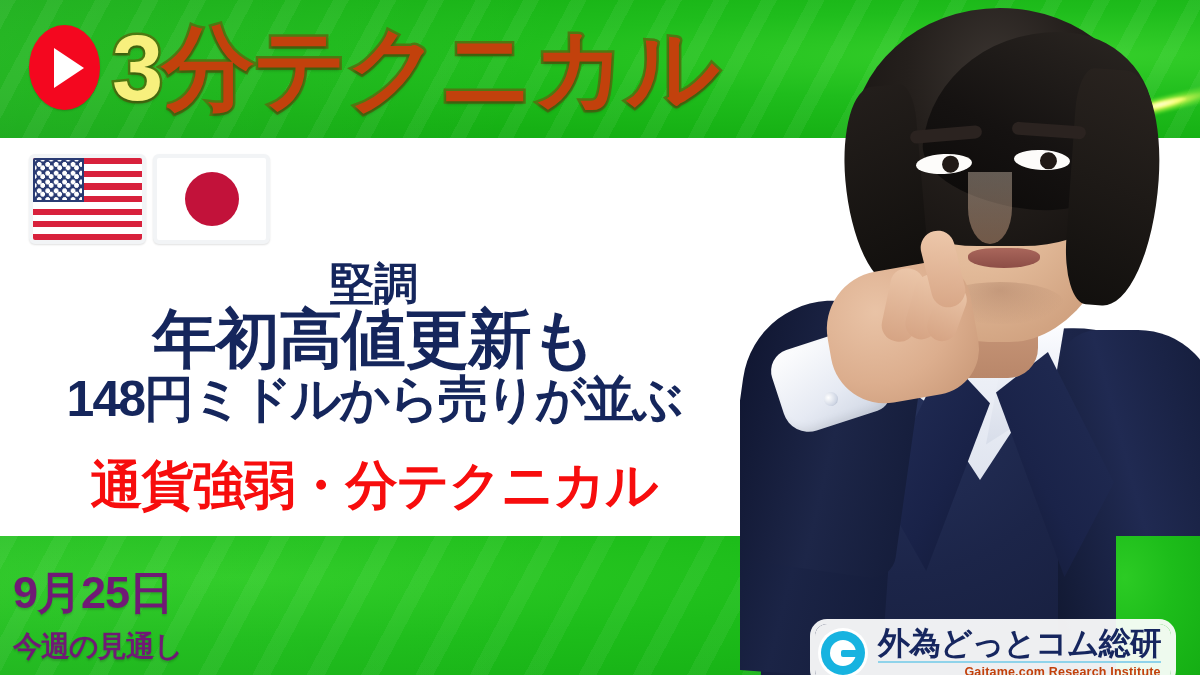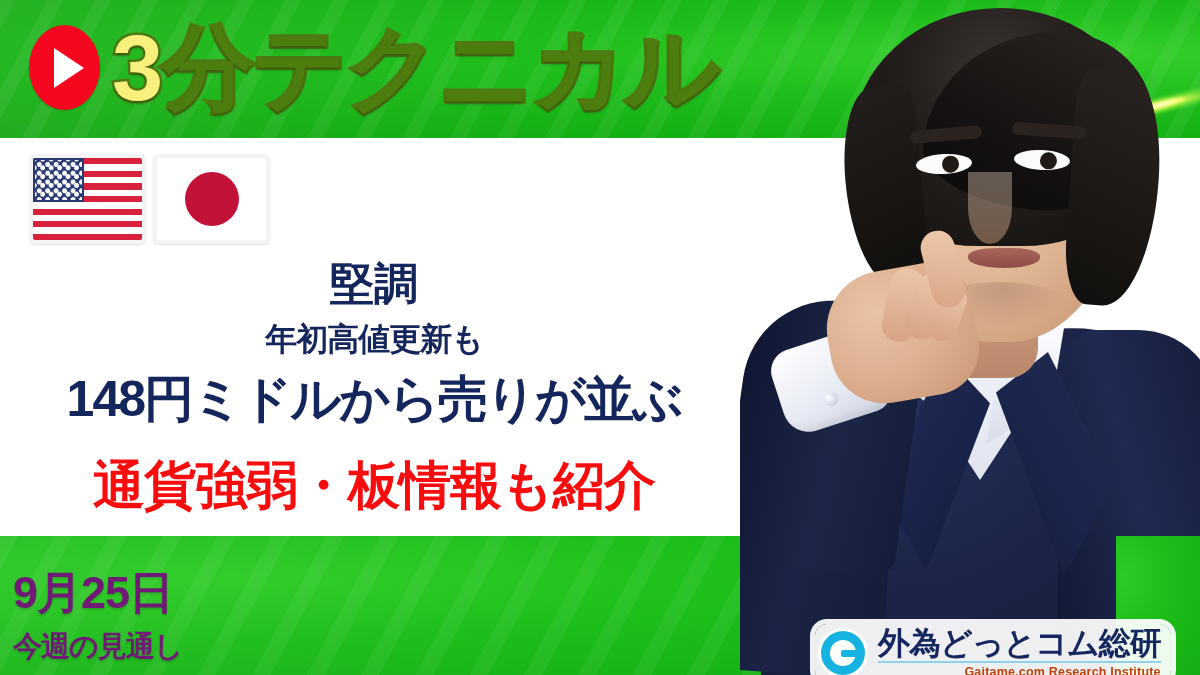--- a/index.html
+++ b/index.html
@@ -58,21 +58,21 @@
     letter-spacing:-1px;
     white-space:nowrap;
   }
   .banner-title .num{
     color:#f7f07d;
     -webkit-text-stroke:5px #4d7a12;
     paint-order:stroke fill;
     text-shadow:0 3px 3px rgba(0,0,0,.22);
   }
   .banner-title .rest{
-    color:#4d7c0f;
+    color:#c2410c;
     -webkit-text-stroke:5px #4d7a12;
     paint-order:stroke fill;
     text-shadow:0 3px 3px rgba(0,0,0,.22);
   }
 
   
   .flag-row{ position:absolute; left:29px; top:154px; display:flex; gap:7px; }
   .flag{
     width:117px; height:90px; border-radius:6px; background:#fff;
     border:4px solid #f2f4f6; overflow:hidden; position:relative;
@@ -103,21 +103,21 @@
     font-size:71px; line-height:88px; font-weight:bold;
     color:#121212; white-space:nowrap; letter-spacing:-2px;
   }
 
   
   .headline{
     position:absolute; left:0; top:258px; width:748px;
     text-align:center; color:#15265c; font-weight:bold;
   }
   .headline .l1{ font-size:44px; line-height:52px; letter-spacing:0px; }
-  .headline .l2{ font-size:32px; line-height:58px; letter-spacing:-1px; }
+  .headline .l2{ font-size:64px; line-height:58px; letter-spacing:-1px; }
   .headline .l3{ font-size:50px; line-height:62px; letter-spacing:-2px; }
 
   
   .redline{
     position:absolute; left:0; top:452px; width:748px;
     text-align:center;
     color:#f70d0d; font-weight:bold;
     font-size:52px; line-height:66px; letter-spacing:-1px;
   }
 
@@ -372,21 +372,21 @@
     </div>
   </div>
 
 
   <div class="headline">
     <div class="l1">堅調</div>
     <div class="l2">年初高値更新も</div>
     <div class="l3">148円ミドルから売りが並ぶ</div>
   </div>
 
-  <div class="redline">通貨強弱・板情報も紹介</div>
+  <div class="redline">通貨強弱・分テクニカル</div>
 
   <div class="bottom-bar">
     <div class="sheen"></div>
   </div>
 
   <div class="person">
     <div class="suit"></div>
     <div class="suit-left"></div>
     <div class="suit-right"></div>
     <div class="shirt"></div>

